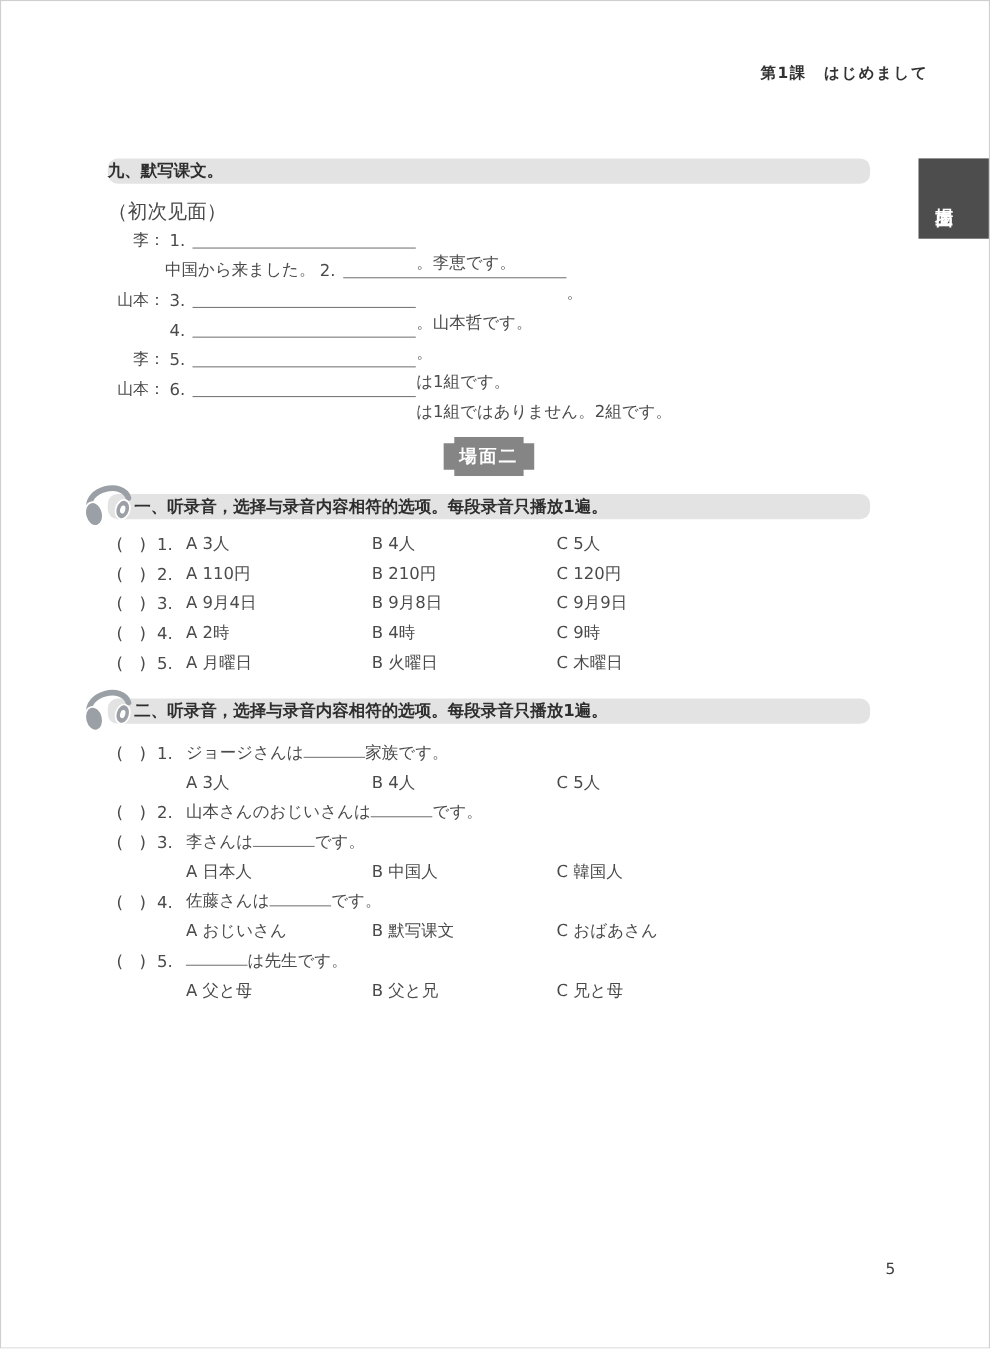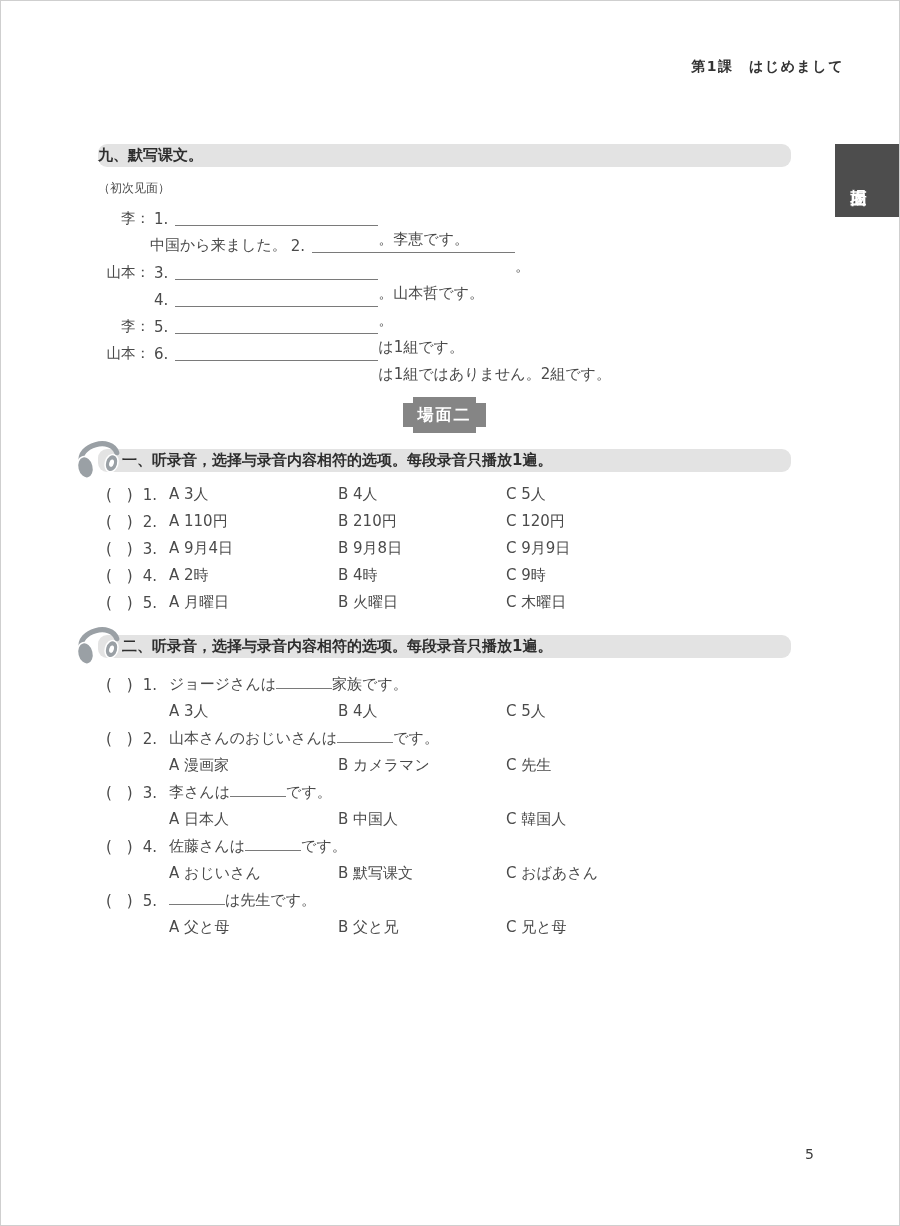--- a/index.html
+++ b/index.html
@@ -16,21 +16,21 @@
   .side-tab-text{writing-mode:vertical-rl;color:#fff;font-weight:bold;font-size:16px;
        letter-spacing:3px;transform:translateX(-9px);}
   .banner{position:absolute;left:97px;width:693px;height:23px;
        background:var(--c-banner_bg,#e3e3e3);border-radius:9px;
        display:flex;align-items:center;box-sizing:border-box;}
   .banner-title{font-weight:bold;color:var(--c-heading_text,#2e2e2e);font-size:15px;}
   .b9{top:143px;}
   .lb{padding-left:24px;}
   .l1{top:448px;} .l2{top:634px;}
   .hp{position:absolute;left:-24px;top:-14px;width:48px;height:48px;z-index:2;}
-  .context{position:absolute;left:97px;top:179px;font-size:12px;}
+  .context{position:absolute;left:97px;top:179px;font-size:18px;}
   .dictation{position:absolute;left:97px;top:204px;width:740px;}
   .d-row{height:27px;display:flex;align-items:center;font-size:15px;}
   .spk{width:52px;text-align:right;flex:none;font-size:14.5px;white-space:pre;}
   .pre{white-space:pre;}
   .dnum{margin:0 7px 0 4px;}
   .blank{border-bottom:1px solid var(--c-blank_line,#7a7a7a);}
   .blank-l{display:inline-block;width:203px;height:13px;flex:none;}
   .blank-s{display:inline-block;width:56px;height:3px;}
   .tail{white-space:pre;margin-top:41px;}
   .scene-badge{position:absolute;left:402px;top:396px;width:83px;height:36px;
@@ -188,26 +188,20 @@
       <span class="qpfx"></span>
       <span class="optA">A 3人</span>
       <span class="optB">B 4人</span>
       <span class="optC">C 5人</span>
     </div>
     <div class="q-row">
       <span class="qpfx"><span>(</span><span class="brc">)</span><span class="qnum">2.</span></span>
       <span class="sent"><span>山本さんのおじいさんは</span><span class="blank blank-s"></span><span>です。</span></span>
     </div>
     <div class="q-row">
-      <span class="qpfx"></span>
-      <span class="optA">A 漫画家</span>
-      <span class="optB">B カメラマン</span>
-      <span class="optC">C 先生</span>
-    </div>
-    <div class="q-row">
       <span class="qpfx"><span>(</span><span class="brc">)</span><span class="qnum">3.</span></span>
       <span class="sent"><span>李さんは</span><span class="blank blank-s"></span><span>です。</span></span>
     </div>
     <div class="q-row">
       <span class="qpfx"></span>
       <span class="optA">A 日本人</span>
       <span class="optB">B 中国人</span>
       <span class="optC">C 韓国人</span>
     </div>
     <div class="q-row">

